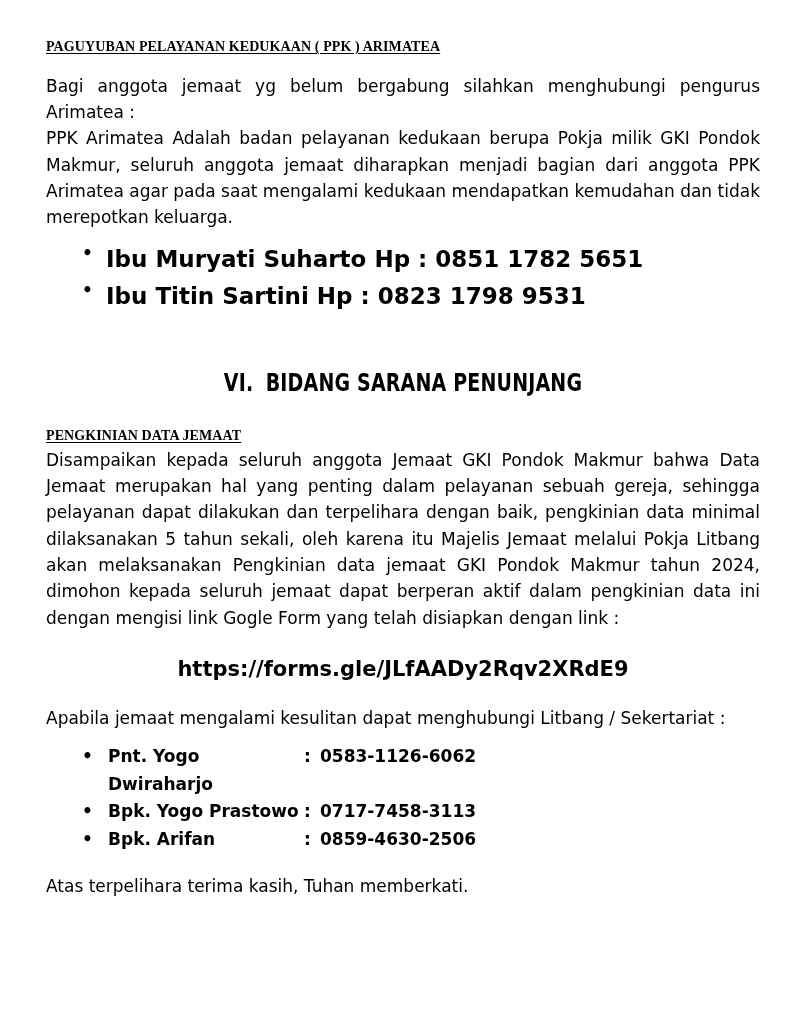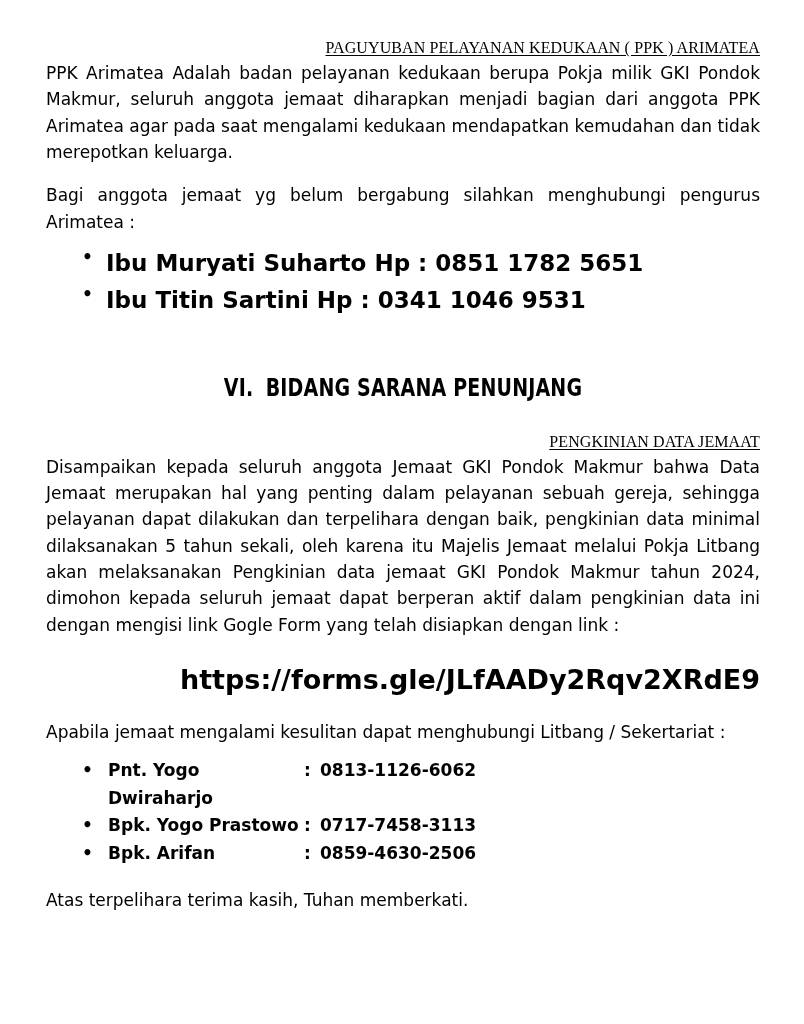--- a/index.html
+++ b/index.html
@@ -16,28 +16,27 @@
   }
   .page {
     position: relative;
     width: 804px;
     height: 1024px;
     box-sizing: border-box;
     padding: 38px 44px 20px 46px;
   }
   .sec-heading {
     font-family: "Liberation Serif", serif;
-    font-weight: normal;
-    font-size: 16px;
+    font-weight: bold;
+    font-size: 14px;
     letter-spacing: 0.1px;
     text-decoration: underline;
     text-underline-offset: 2px;
     margin: 0 0 2px 0;
     line-height: 1.25;
-    text-align: right;
   }
   .body-text {
     font-family: "DejaVu Sans", sans-serif;
     font-size: 17px;
     line-height: 1.55;
     text-align: justify;
     text-justify: inter-word;
     margin: 0;
   }
   .para-gap {
@@ -68,23 +67,23 @@
     font-weight: bold;
     font-size: 24px;
     letter-spacing: 0.2px;
     margin: 54px 0 0 0;
     transform: scaleX(0.88);
   }
   .roman-heading .num {
     margin-right: 14px;
   }
   .link-line {
-    text-align: right;
+    text-align: center;
     font-weight: bold;
-    font-size: 27px;
+    font-size: 21px;
     margin: 26px 0 0 0;
     font-family: "DejaVu Sans", sans-serif;
   }
   table.contacts {
     margin: 12px 0 0 36px;
     border-collapse: collapse;
   }
   table.contacts td {
     font-size: 17px;
     font-weight: bold;
@@ -106,27 +105,27 @@
   .block-gap-lg { margin-top: 24px; }
   .tight { margin-top: 0; }
 </style>
 </head>
 <body>
 
 <div class="page">
 
   <h1 class="sec-heading">PAGUYUBAN PELAYANAN KEDUKAAN ( PPK ) ARIMATEA</h1>
 
+  <p class="body-text para-gap">Bagi anggota jemaat yg belum bergabung silahkan menghubungi pengurus Arimatea :</p>
+
   <p class="body-text tight">PPK Arimatea Adalah badan pelayanan kedukaan berupa Pokja milik GKI Pondok Makmur, seluruh anggota jemaat diharapkan menjadi bagian dari anggota PPK Arimatea agar pada saat mengalami kedukaan mendapatkan kemudahan dan tidak merepotkan keluarga.</p>
-
-  <p class="body-text para-gap">Bagi anggota jemaat yg belum bergabung silahkan menghubungi pengurus Arimatea :</p>
 
   <ul class="bullets">
     <li>Ibu Muryati Suharto Hp : 0851 1782 5651</li>
-    <li>Ibu Titin Sartini Hp : 0341 1046 9531</li>
+    <li>Ibu Titin Sartini Hp : 0823 1798 9531</li>
   </ul>
 
 
   <h2 class="roman-heading">
     <span class="num">VI.</span><span>BIDANG SARANA PENUNJANG</span>
   </h2>
 
   <h3 class="sec-heading" style="margin-top:30px;">PENGKINIAN DATA JEMAAT</h3>
 
   <p class="body-text tight">Disampaikan kepada seluruh anggota Jemaat GKI Pondok Makmur bahwa Data Jemaat merupakan hal yang penting dalam pelayanan sebuah gereja, sehingga pelayanan dapat dilakukan dan terpelihara dengan baik, pengkinian data minimal dilaksanakan 5 tahun sekali, oleh karena itu Majelis Jemaat melalui Pokja Litbang akan melaksanakan Pengkinian data jemaat GKI Pondok Makmur tahun 2024, dimohon kepada seluruh jemaat dapat berperan aktif dalam pengkinian data ini dengan mengisi link Gogle Form yang telah disiapkan dengan link :</p>
@@ -134,21 +133,21 @@
   <p class="link-line">https://forms.gle/JLfAADy2Rqv2XRdE9</p>
 
   <p class="body-text block-gap-lg">Apabila jemaat mengalami kesulitan dapat menghubungi Litbang / Sekertariat :</p>
 
   <table class="contacts">
     <tbody>
       <tr>
         <td class="bullet-cell">•</td>
         <td class="name-cell">Pnt. Yogo Dwiraharjo</td>
         <td class="sep-cell">:</td>
-        <td>0813-1126-6062</td>
+        <td>0583-1126-6062</td>
       </tr>
       <tr>
         <td class="bullet-cell">•</td>
         <td class="name-cell">Bpk. Yogo Prastowo</td>
         <td class="sep-cell">:</td>
         <td>0717-7458-3113</td>
       </tr>
       <tr>
         <td class="bullet-cell">•</td>
         <td class="name-cell">Bpk. Arifan</td>

